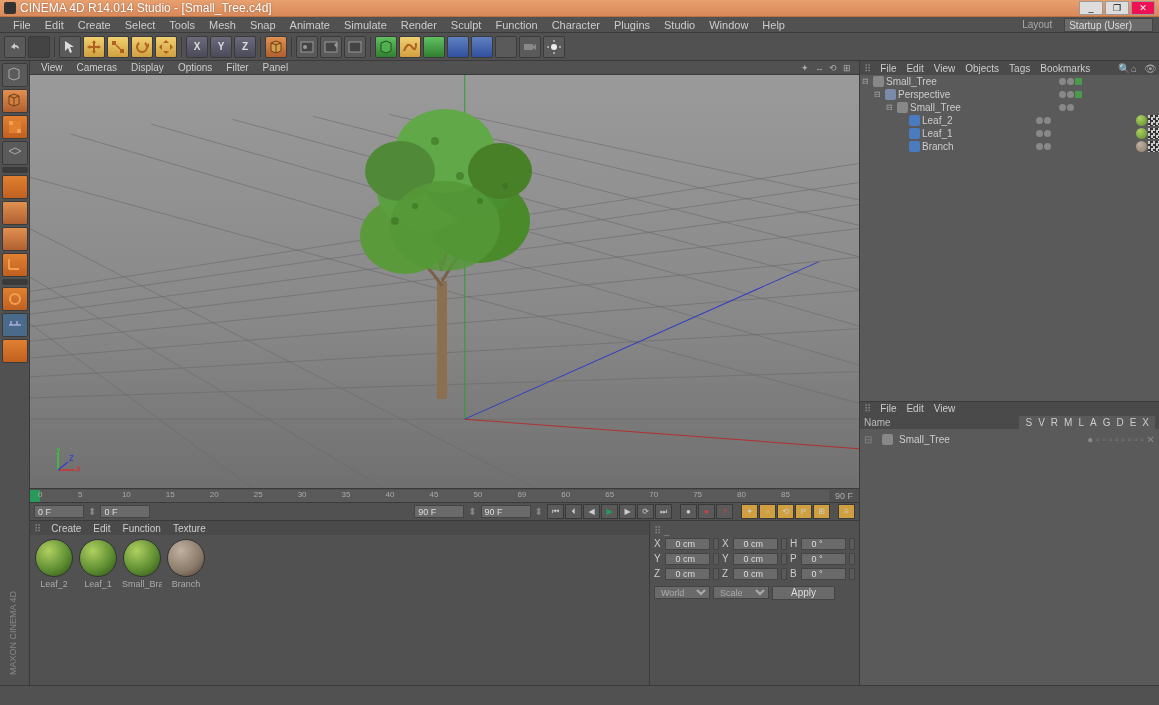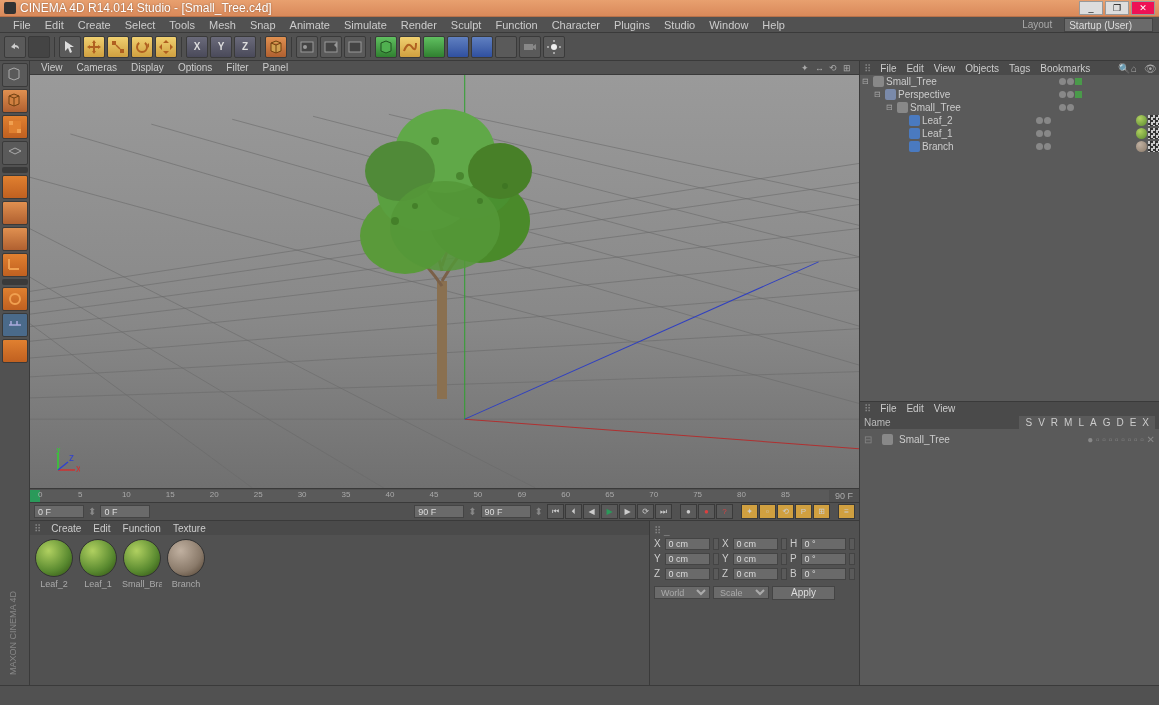--- a/index.html
+++ b/index.html
@@ -77,21 +77,21 @@
 .mat-sphere{width:38px;height:38px;border-radius:50%;border:1px solid #333}
 .mat-sphere.leaf{background:radial-gradient(circle at 35% 30%,#b0d060,#5a8a30 60%,#2a4a10)}
 .mat-sphere.branch{background:radial-gradient(circle at 35% 30%,#c0b0a0,#8a7a6a 60%,#4a3a2a)}
 .mat-label{color:#aaa;font-size:9px;margin-top:2px;max-width:40px;overflow:hidden;white-space:nowrap}
 
 
 .coord-panel{width:210px;background:#515151;border-top:1px solid #3a3a3a;border-left:1px solid #3a3a3a;padding:4px}
 .coord-row{display:flex;align-items:center;gap:3px;margin-bottom:2px;height:13px}
 .coord-label{color:#ccc;width:12px;font-size:10px}
 .coord-label2{color:#ccc;width:12px;font-size:10px}
-.coord-input{width:45px;height:12px;background:#6a6a6a;border:1px solid #444;color:#ddd;font-size:9px;padding:0 2px}
+.coord-input{width:45px;height:12px;background:#6a6a6a;border:1px solid #444;color:#ddd;font-size:9px;padding:0 9px}
 .coord-spin{width:7px;height:12px;background:#5a5a5a;border:1px solid #444}
 .coord-select{height:13px;background:#6a6a6a;border:1px solid #444;color:#aaa;font-size:9px;padding:0 8px 0 2px}
 .apply-btn{height:14px;background:#6a6a6a;border:1px solid #444;color:#ddd;font-size:10px;padding:0 18px;cursor:pointer}
 
 
 .right{width:300px;display:flex;flex-direction:column;background:#515151;border-left:1px solid #3a3a3a}
 
 
 .obj-panel{flex:1.2;display:flex;flex-direction:column}
 .obj-menubar{height:14px;background:#4a4a4a;display:flex;align-items:center;padding:0 4px}

